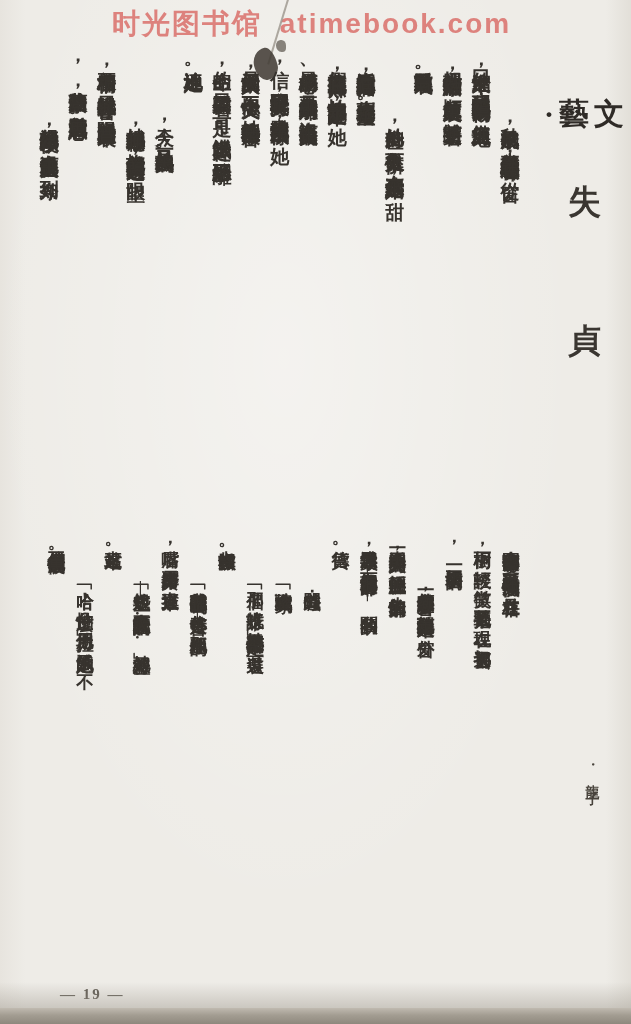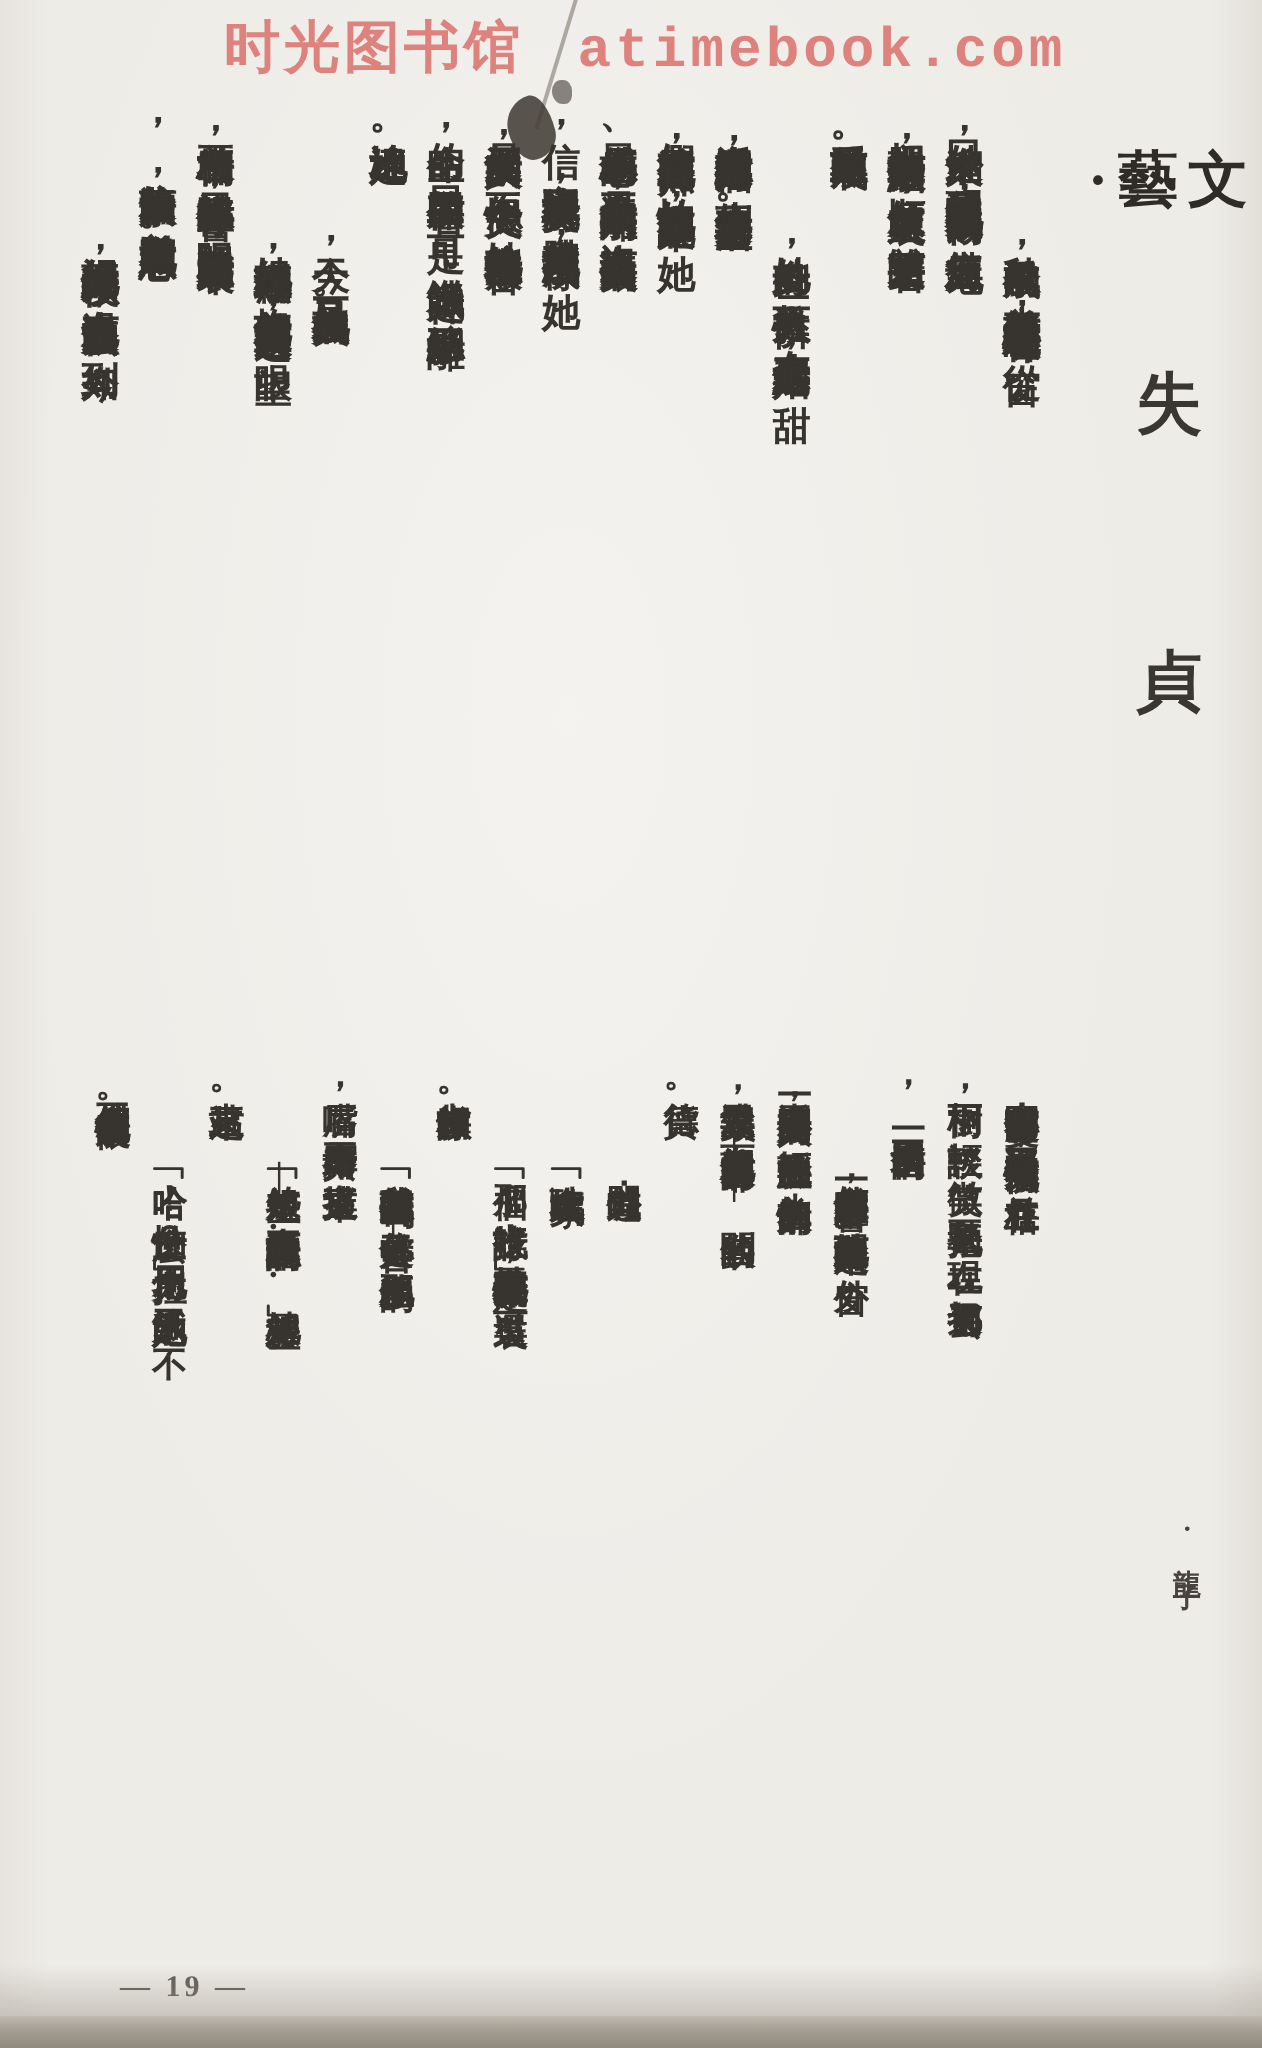--- a/index.html
+++ b/index.html
@@ -24,27 +24,27 @@
     background:#9b958c;transform:rotate(17deg);opacity:.8;}
   .smudge{position:absolute;left:254px;top:48px;width:23px;height:32px;
     background:#433e37;border-radius:62% 38% 55% 45% / 48% 62% 38% 52%;
     transform:rotate(-14deg);opacity:.88;}
   .smudge2{position:absolute;left:276px;top:40px;width:10px;height:12px;
     background:#5a544b;border-radius:50% 50% 40% 60%;opacity:.7;}
 
   
   .watermark{
     position:absolute;top:5px;left:112px;
-    font-family:Liberation Mono, monospace;
+    font-family:Liberation Sans, sans-serif;
     font-weight:bold;font-size:28px;letter-spacing:2px;word-spacing:8px;
     color:#dd827d;white-space:nowrap;
   }
 
   
-  .section-label{position:absolute;top:70px;right:2px;
+  .section-label{position:absolute;top:94px;right:2px;
     font-size:30px;font-weight:bold;letter-spacing:5px;color:#2f2b27;white-space:nowrap;}
   .title-vert{position:absolute;top:180px;right:30px;display:flex;flex-direction:column;
     gap:94px;font-size:33px;font-weight:bold;color:#3a3631;}
   .author{position:absolute;top:762px;right:30px;writing-mode:vertical-rl;
     text-orientation:mixed;font-size:14px;font-weight:bold;letter-spacing:7px;color:#48433c;}
 
   
   .vblock{position:absolute;writing-mode:vertical-rl;text-orientation:mixed;
     font-weight:bold;color:#37332e;}
   .vblock .col{}

